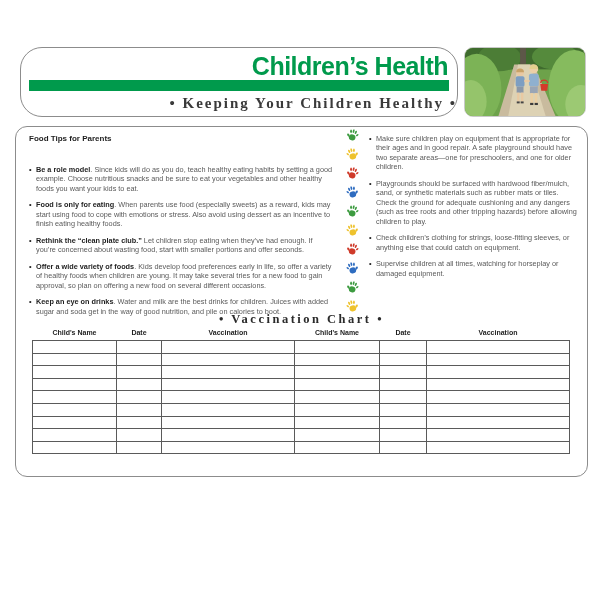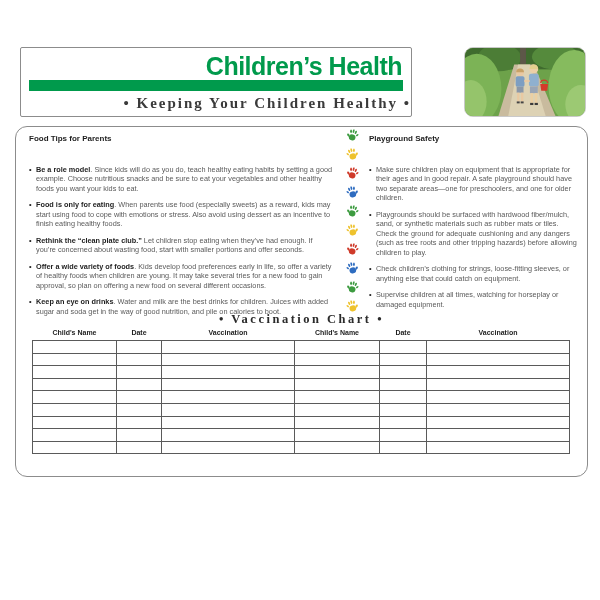--- a/index.html
+++ b/index.html
@@ -2,21 +2,21 @@
 <html style="--green: #009a4c;"><head>
 <meta charset="utf-8">
 <style>
   * { margin:0; padding:0; box-sizing:border-box; }
   html,body { width:600px; height:600px; background:#fff; }
   body { font-family:"Liberation Sans", sans-serif; position:relative; color:#555; }
 
   .card { position:absolute; background:#fff; border:1.5px solid #8c8c8c; }
 
   
-  #header-card { left:20px; top:47px; width:392px; height:70px; border-radius:2px; }
+  #header-card { left:20px; top:47px; width:438px; height:70px; border-radius:22px; }
   #main-title {
     position:absolute; top:4px; right:9px;
     font-size:25px; font-weight:bold; letter-spacing:-0.5px;
     color:var(--green,#009a4c); white-space:nowrap;
   }
   #green-bar { position:absolute; left:8px; right:8px; top:32px; height:11px; background:var(--green,#009a4c); }
   #subtitle {
     position:absolute; left:0; right:0; top:47px; text-align:right;
     font-family:"Liberation Serif", serif; font-weight:bold; font-size:15px;
     letter-spacing:2px; color:#3a3a3a; white-space:nowrap;
@@ -222,21 +222,20 @@
           <ellipse cx="4.6" cy="15" rx="2" ry="3.1" transform="rotate(-40 4.6 15)"></ellipse>
           <ellipse cx="7.8" cy="7" rx="1.7" ry="3.4" transform="rotate(-14 7.8 7)"></ellipse>
           <ellipse cx="12.3" cy="5.4" rx="1.7" ry="3.6"></ellipse>
           <ellipse cx="16.8" cy="6.8" rx="1.7" ry="3.3" transform="rotate(12 16.8 6.8)"></ellipse>
           <ellipse cx="20.6" cy="11" rx="1.5" ry="2.7" transform="rotate(38 20.6 11)"></ellipse>
         </svg>
       </span>
     </div>
 
   <div id="playground-safety">
-    <div class="col-heading">Playground Safety</div>
     <div class="safety-item">
       <span class="blt">•</span>
       <div>Make sure children play on equipment that is appropriate for their ages and in good repair. A safe playground should have two separate areas—one for preschoolers, and one for older children.</div>
     </div>
     <div class="safety-item">
       <span class="blt">•</span>
       <div>Playgrounds should be surfaced with hardwood fiber/mulch, sand, or synthetic materials such as rubber mats or tiles. Check the ground for adequate cushioning and any dangers (such as tree roots and other tripping hazards) before allowing children to play.</div>
     </div>
     <div class="safety-item">
       <span class="blt">•</span>

